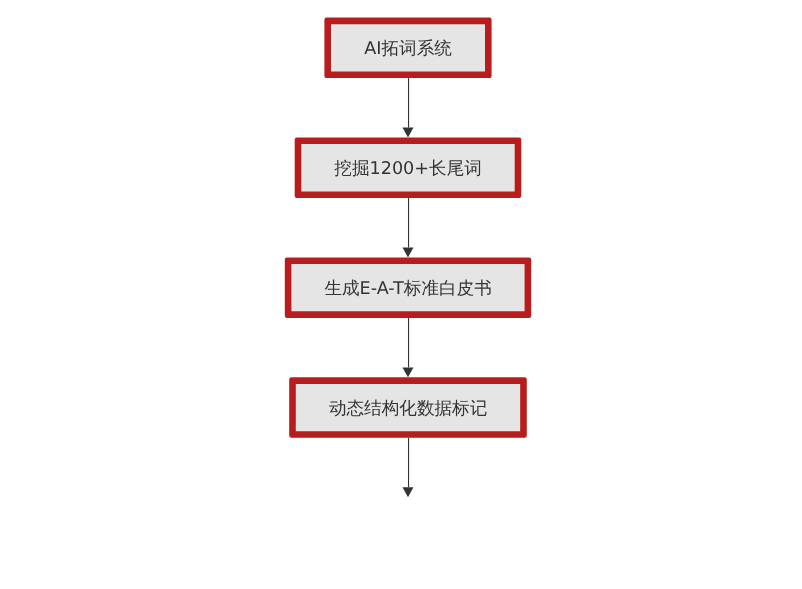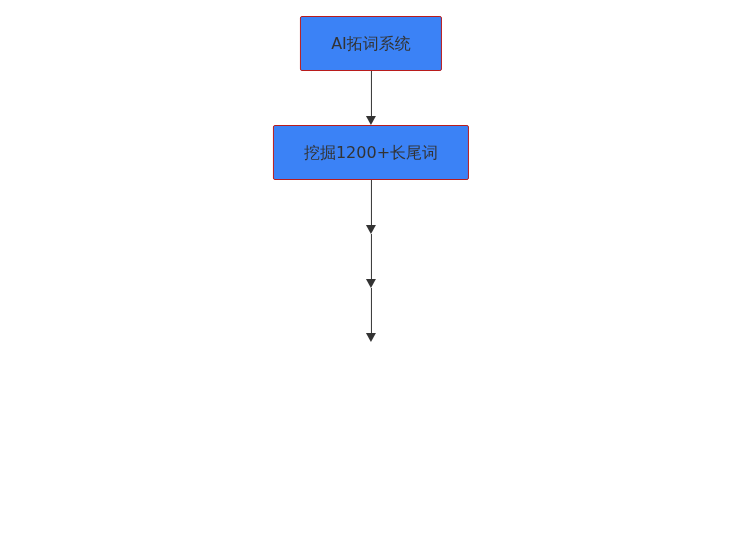--- a/index.html
+++ b/index.html
@@ -28,22 +28,22 @@
     flex-direction: column;
     align-items: center;
   }
   .node {
     box-sizing: border-box;
     height: 55px;
     padding: 0 30px;
     display: flex;
     align-items: center;
     justify-content: center;
-    background: #3b82f6;
-    border: 1px solid #b91c1c;
+    background: #e5e5e5;
+    border: 6px solid #b91c1c;
     border-radius: 2px;
     color: #333333;
     font-size: 16px;
     line-height: 1;
     white-space: nowrap;
   }
   .arrow {
     height: 54px;
     width: 12px;
     display: flex;
@@ -76,26 +76,28 @@
       <div class="arrow-head"></div>
     </div>
 
     <div class="node">挖掘1200+长尾词</div>
 
     <div class="arrow">
       <div class="arrow-line"></div>
       <div class="arrow-head"></div>
     </div>
 
+    <div class="node">生成E-A-T标准白皮书</div>
 
     <div class="arrow">
       <div class="arrow-line"></div>
       <div class="arrow-head"></div>
     </div>
 
+    <div class="node">动态结构化数据标记</div>
 
     <div class="arrow">
       <div class="arrow-line"></div>
       <div class="arrow-head"></div>
     </div>
 
 
   </div>
 </div>
 

